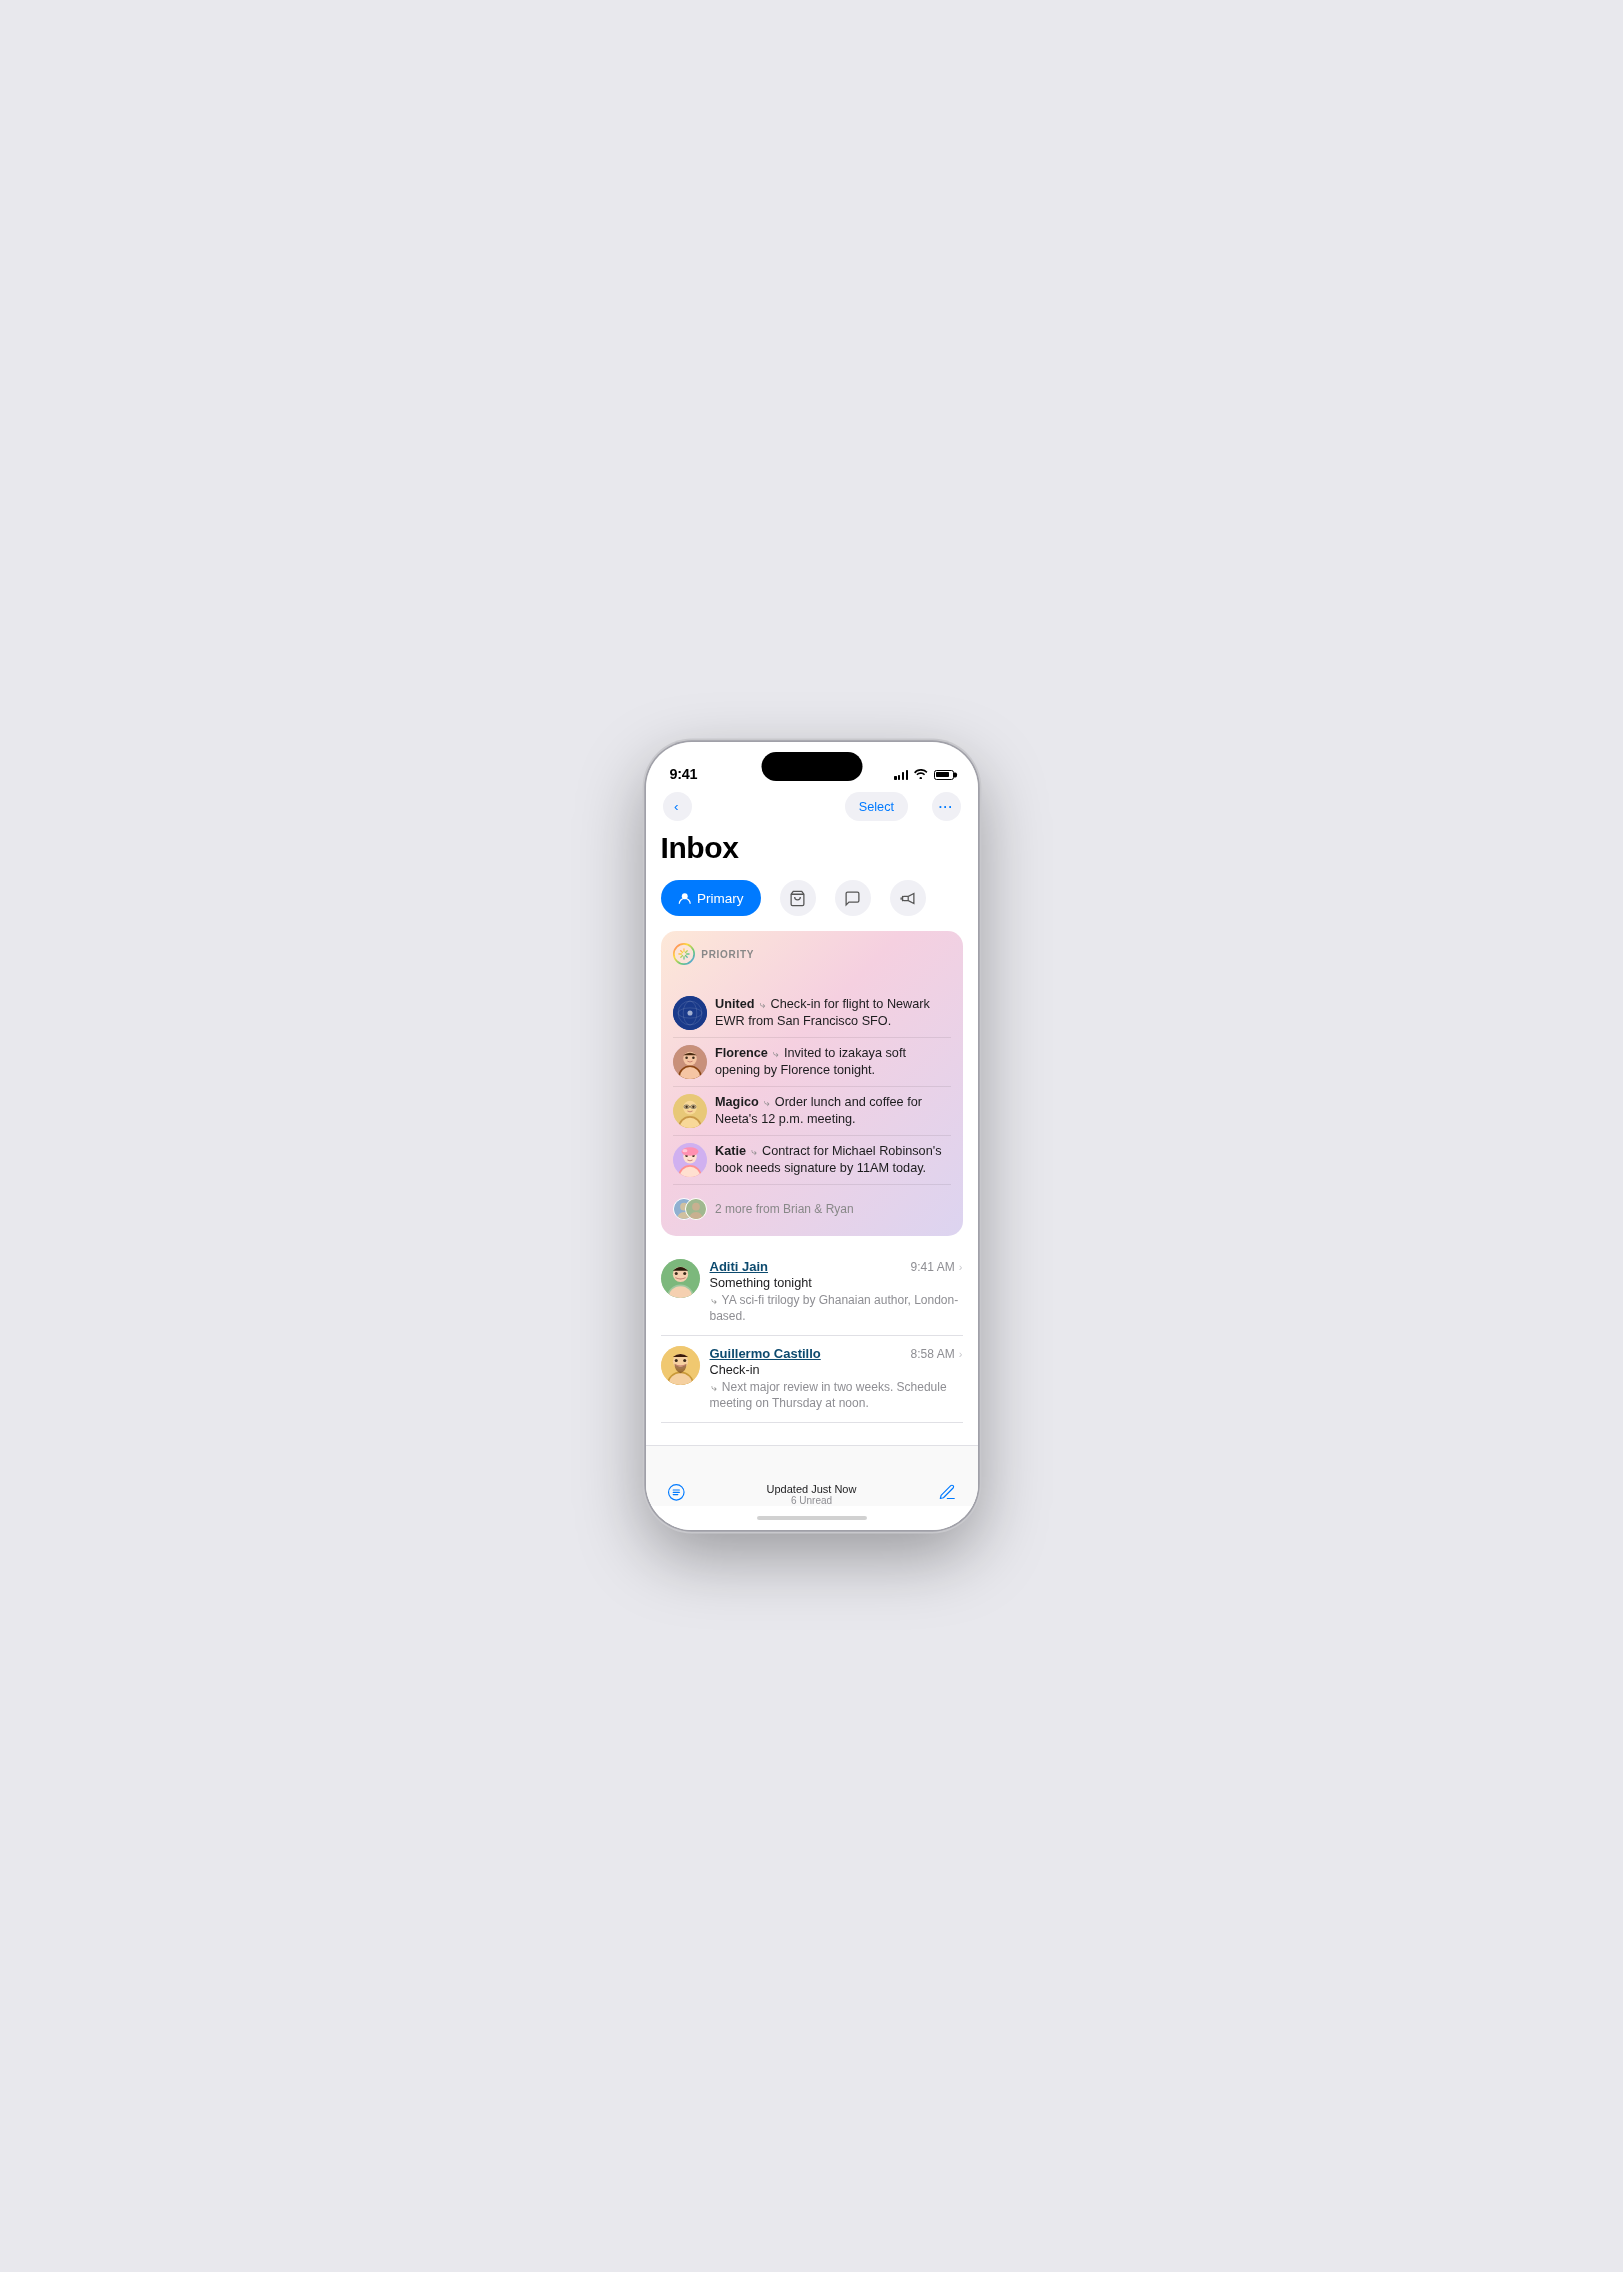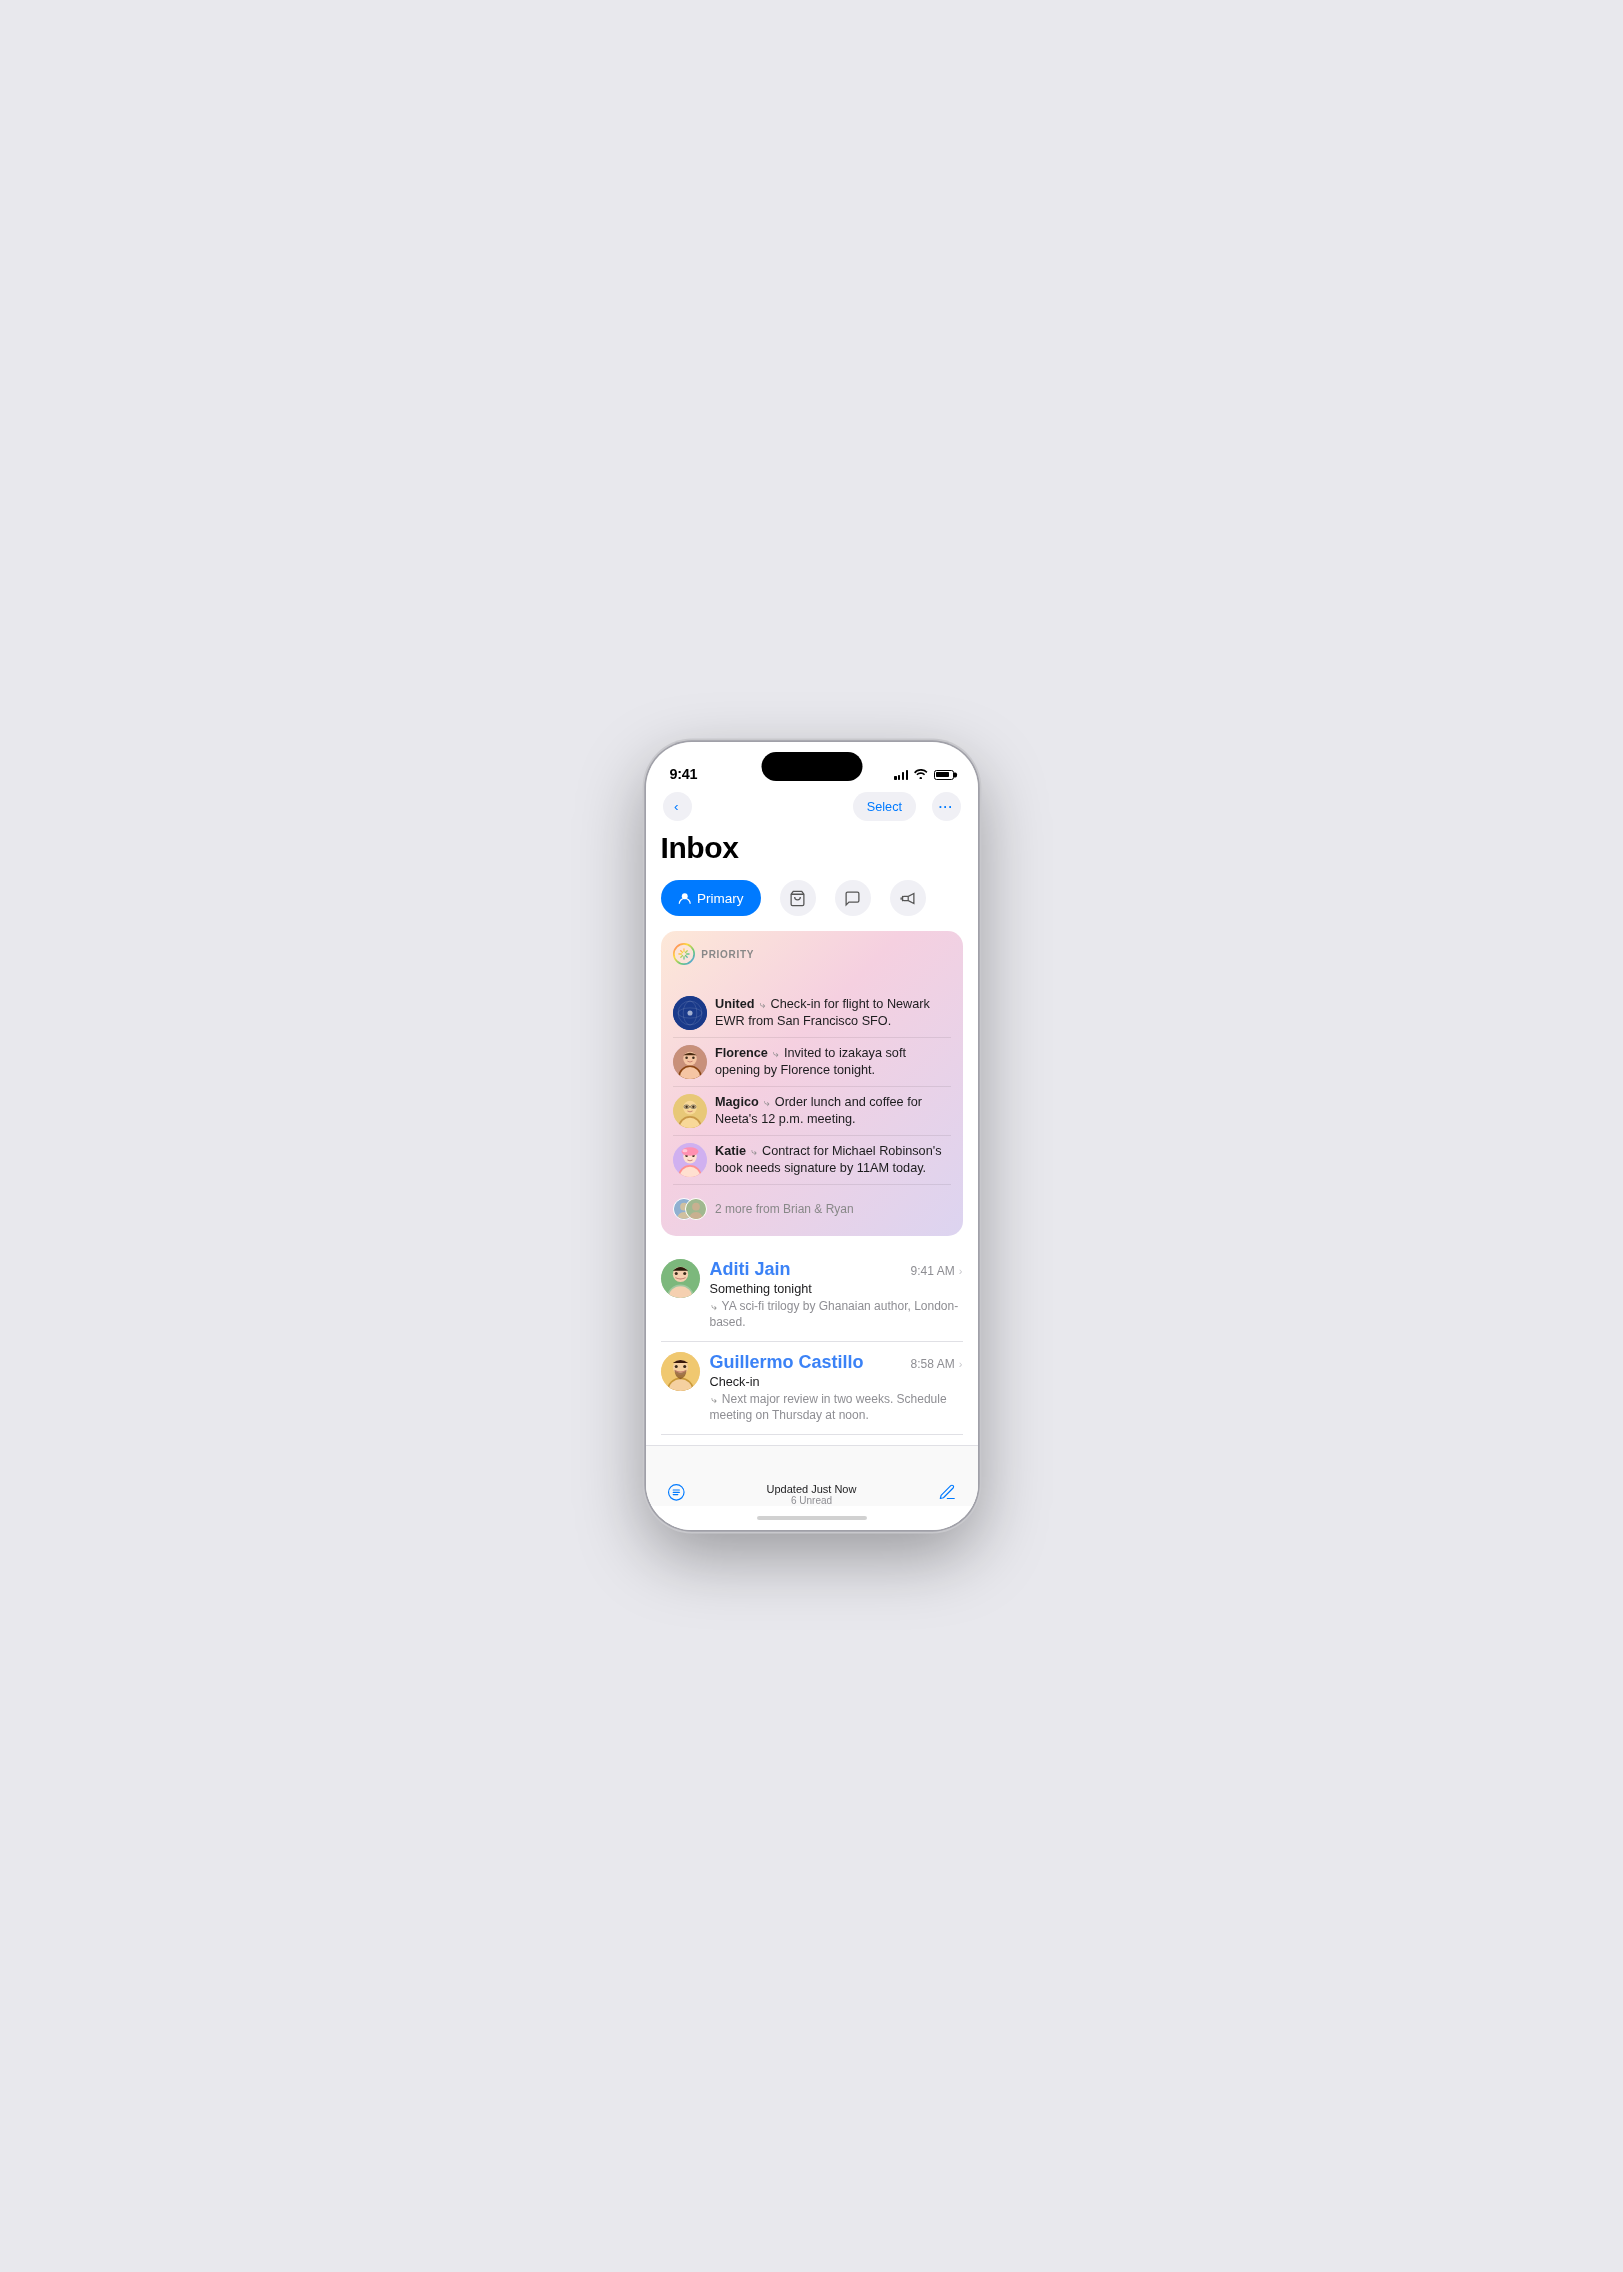--- a/index.html
+++ b/index.html
@@ -163,21 +163,21 @@
     .nav-back-arrow {
       font-size: 13.5px;
       color: #007aff;
       font-weight: 500;
       margin-left: -1.7px;
     }
 
     .nav-actions {
       margin-left: auto;
       display: flex;
-      gap: 16px;
+      gap: 24px;
       align-items: center;
     }
 
     .nav-select-btn {
       height: 29px;
       padding: 0 13.5px;
       border-radius: 14.4px;
       background: #f0f0f5;
       border: none;
       font-size: 12.7px;
@@ -383,23 +383,24 @@
     }
 
     .email-header {
       display: flex;
       align-items: baseline;
       justify-content: space-between;
       margin-bottom: 1.7px;
     }
 
     .email-sender {
-      font-size: 18px;
+      font-size: 13px;
       font-weight: 600;
-      color: #3b82f6;
+      color: #0c4a6e;
+      text-decoration: underline;
     }
 
     .email-time-row {
       display: flex;
       align-items: center;
       gap: 4.2px;
     }
 
     .email-time {
       font-size: 12px;

